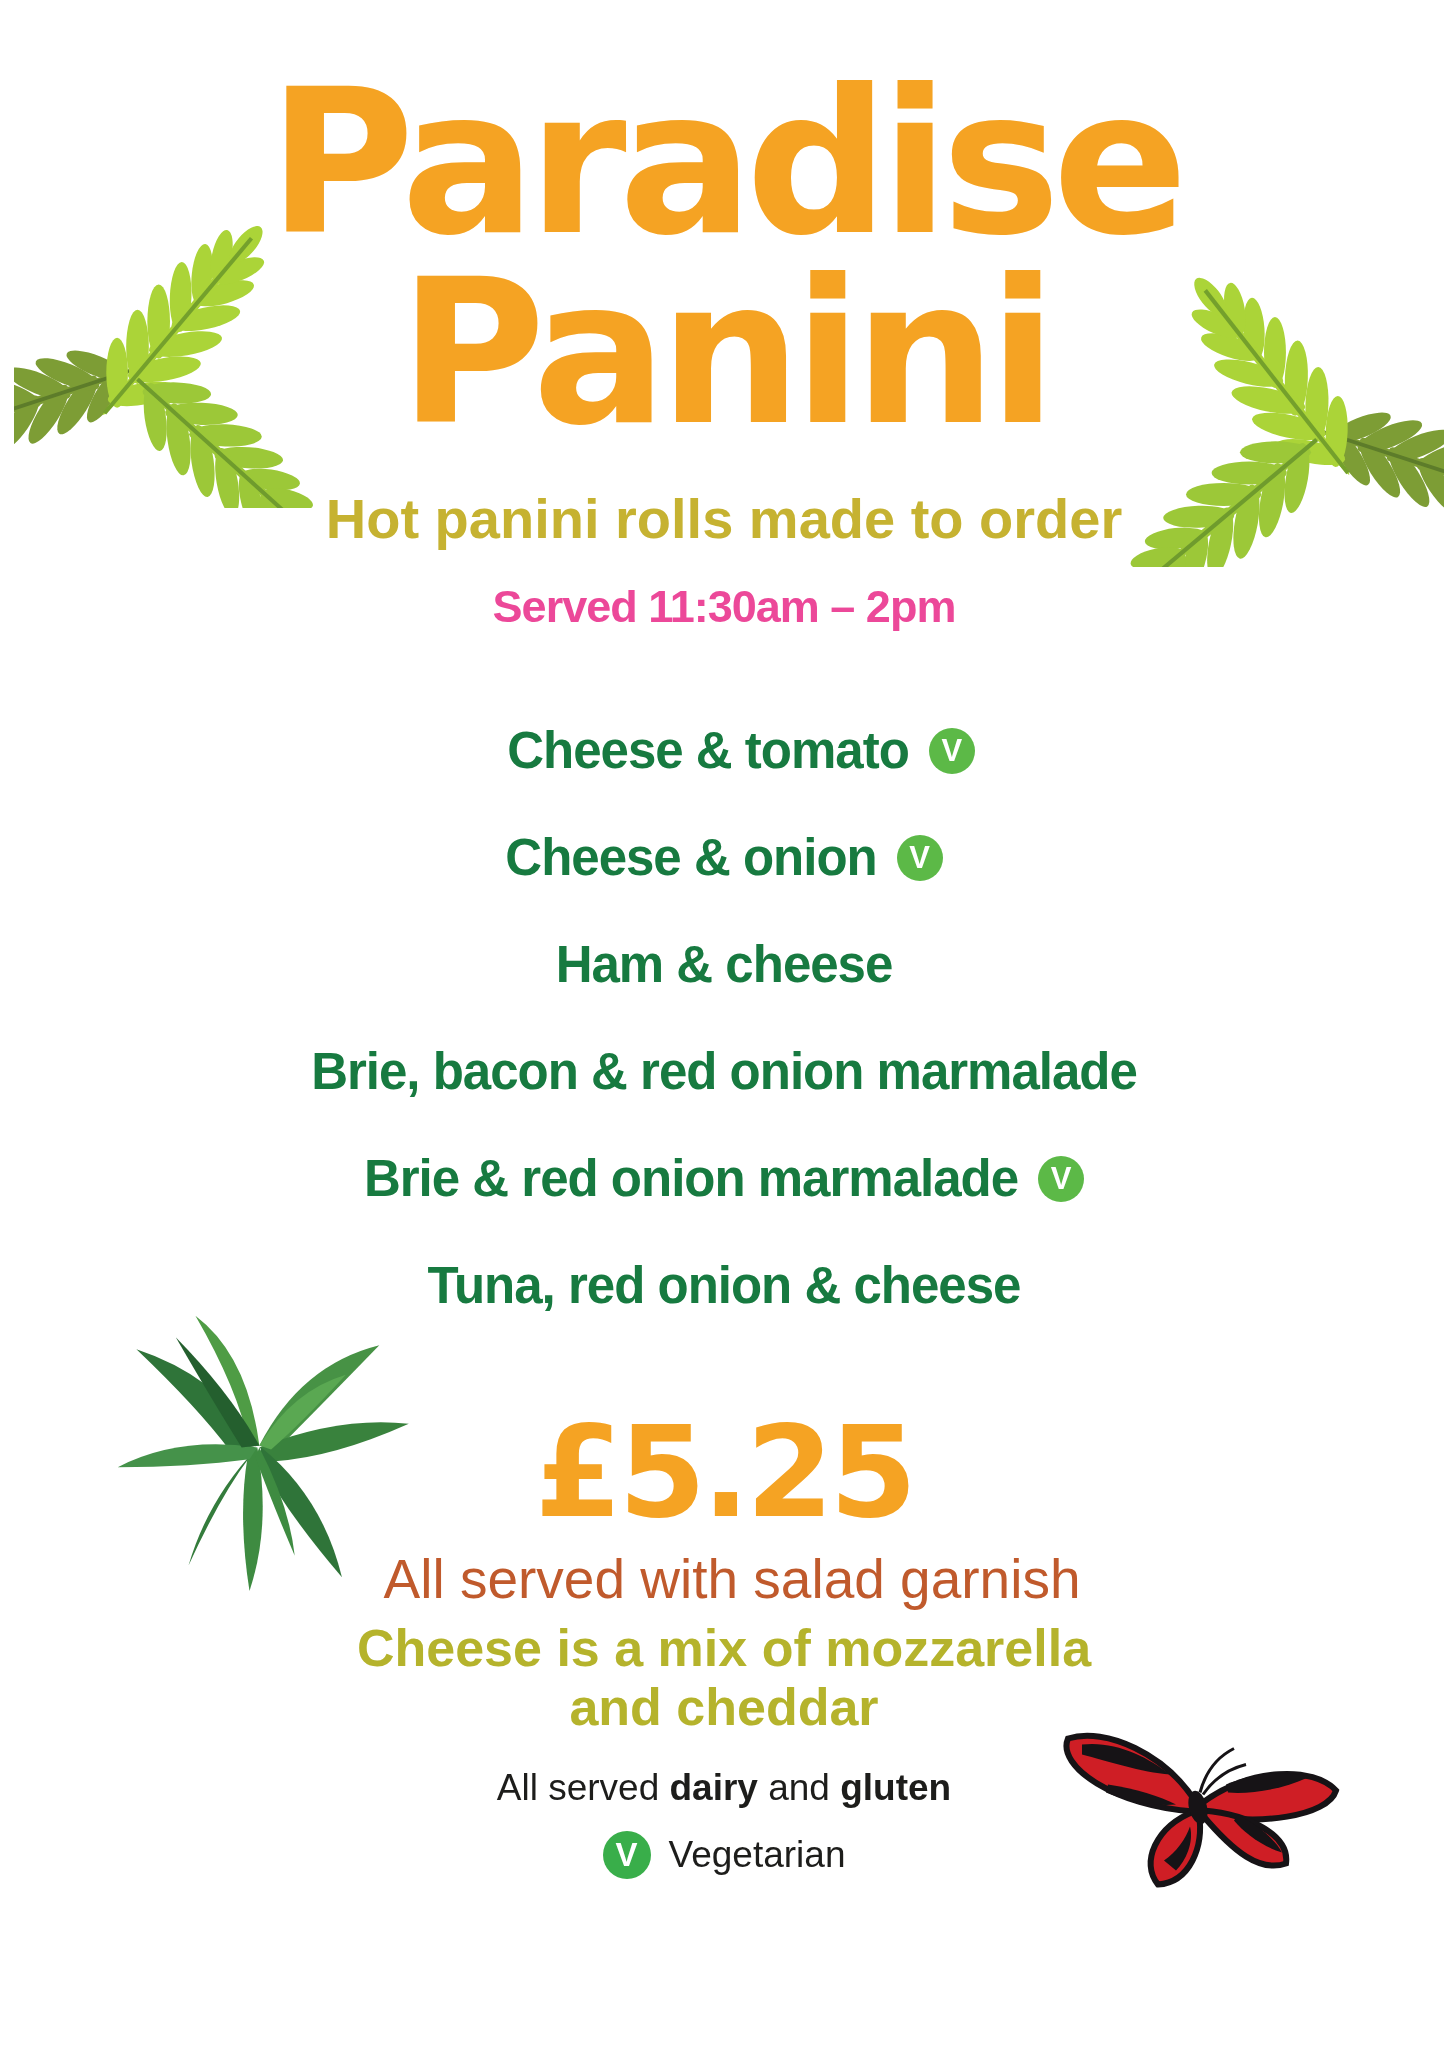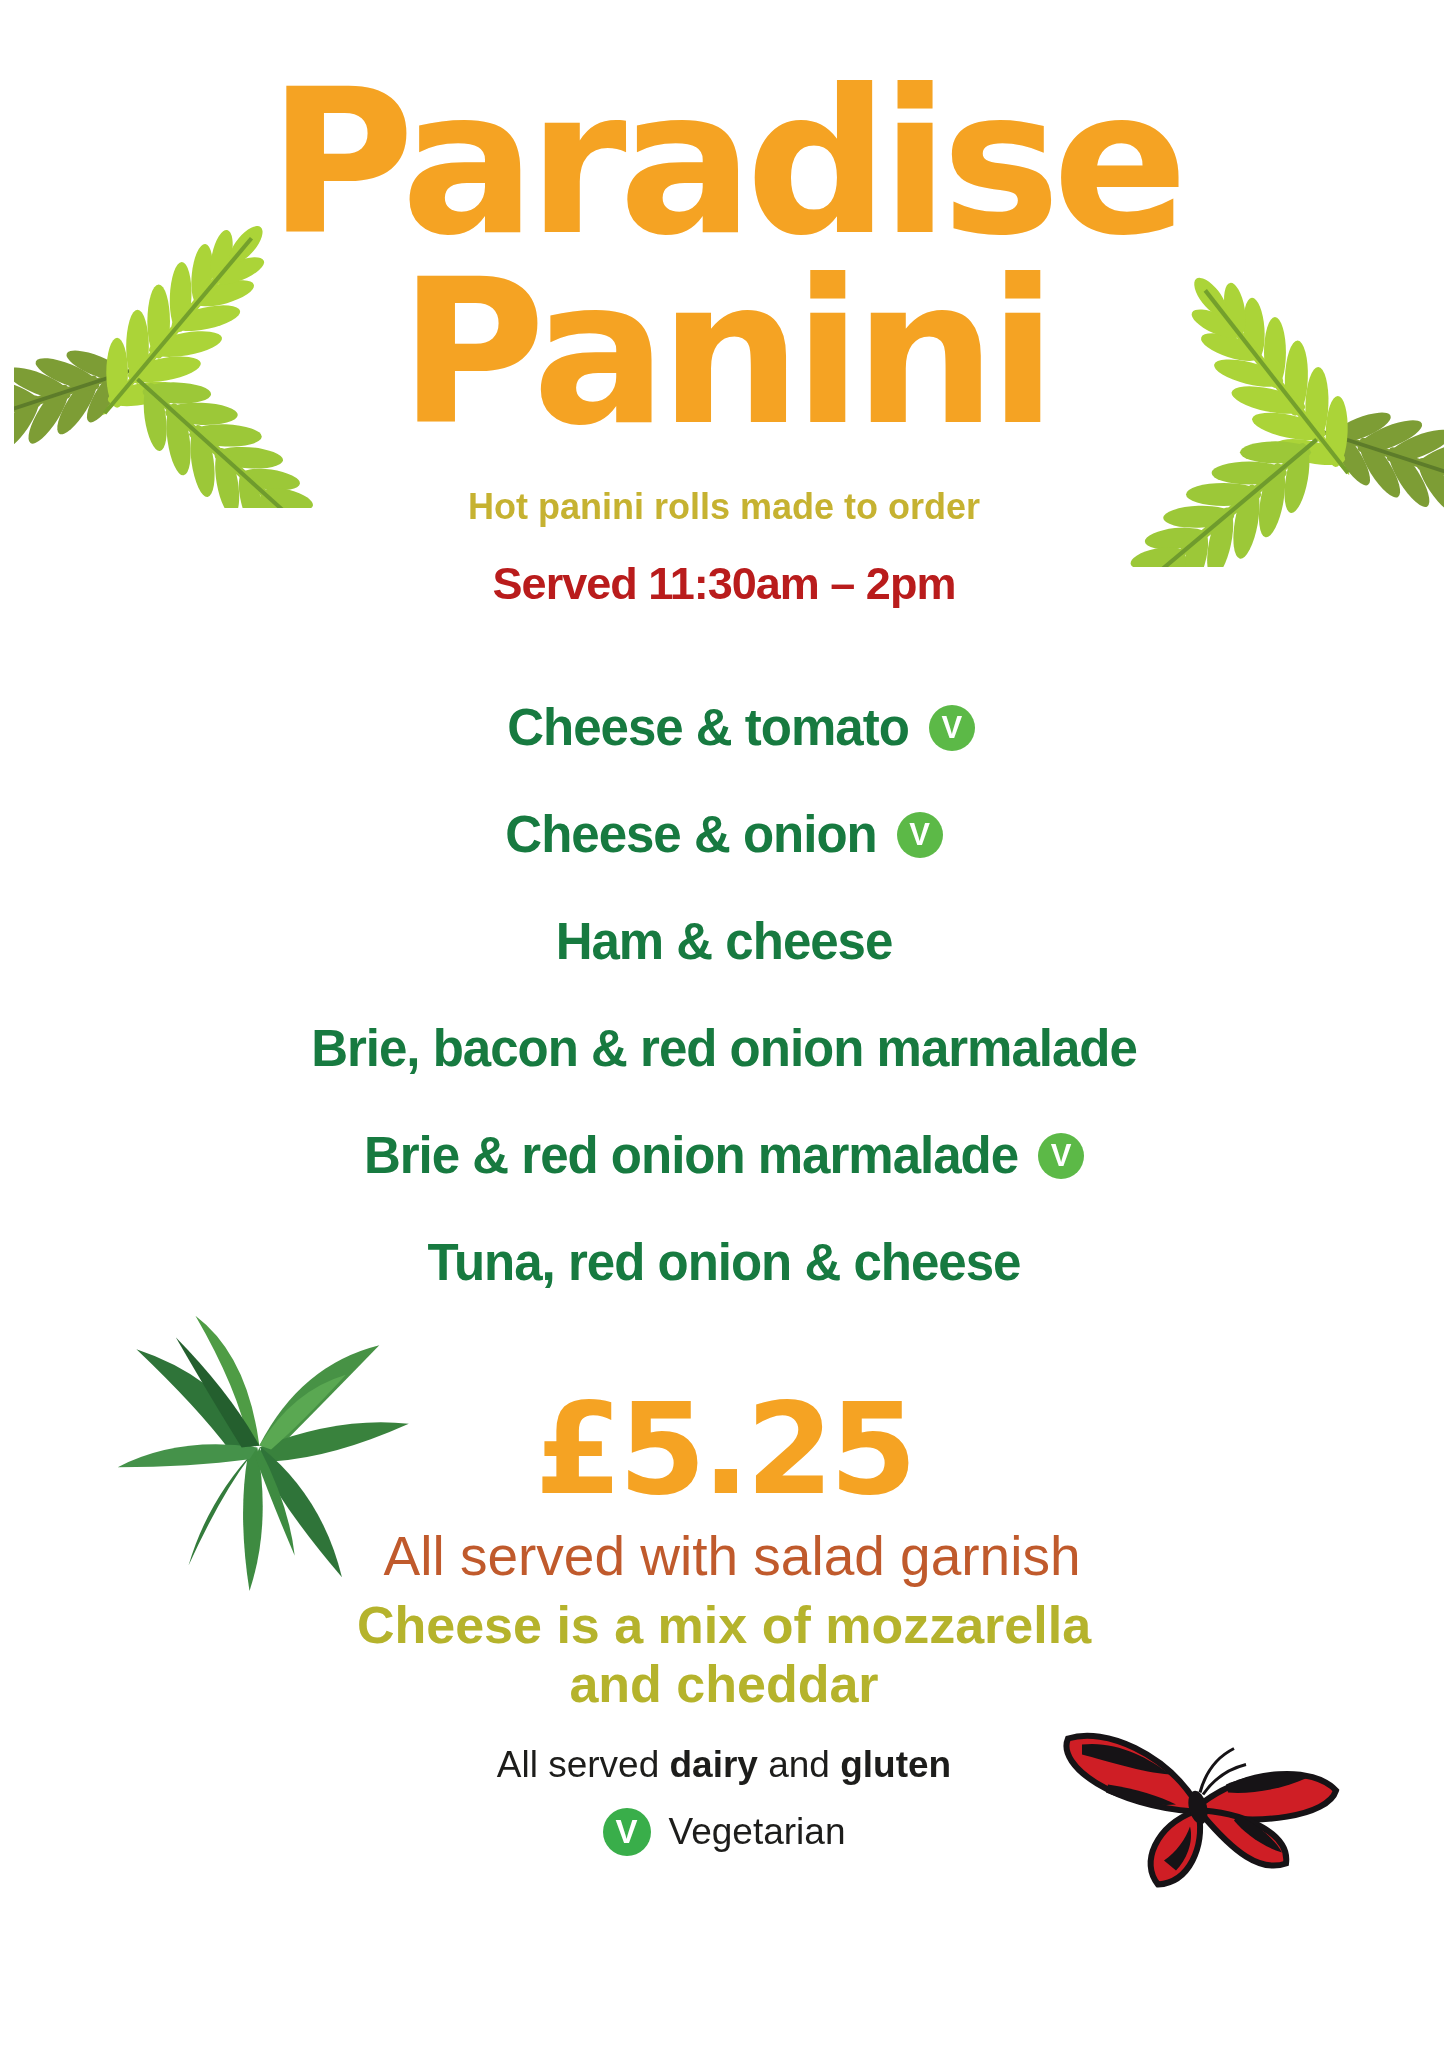--- a/index.html
+++ b/index.html
@@ -25,28 +25,28 @@
     font-weight:bold;
     color:#f5a323;
     font-size:200px;
     line-height:0.95;
     letter-spacing:-8px;
     margin:16px;
   }
   .subtitle{
     margin:38px 0 0 0;
     font-weight:bold;
-    font-size:36px;
+    font-size:56px;
     color:#c6b231;
   }
   .served{
     margin:30px 0 0 0;
     font-weight:bold;
     font-size:45px;
-    color:#b91c1c;
+    color:#ec4899;
     letter-spacing:-1px;
   }
   .items{margin-top:88px;}
   .item{
     display:flex;
     justify-content:center;
     align-items:center;
     gap:20px;
     margin-top:48px;
     font-weight:bold;

